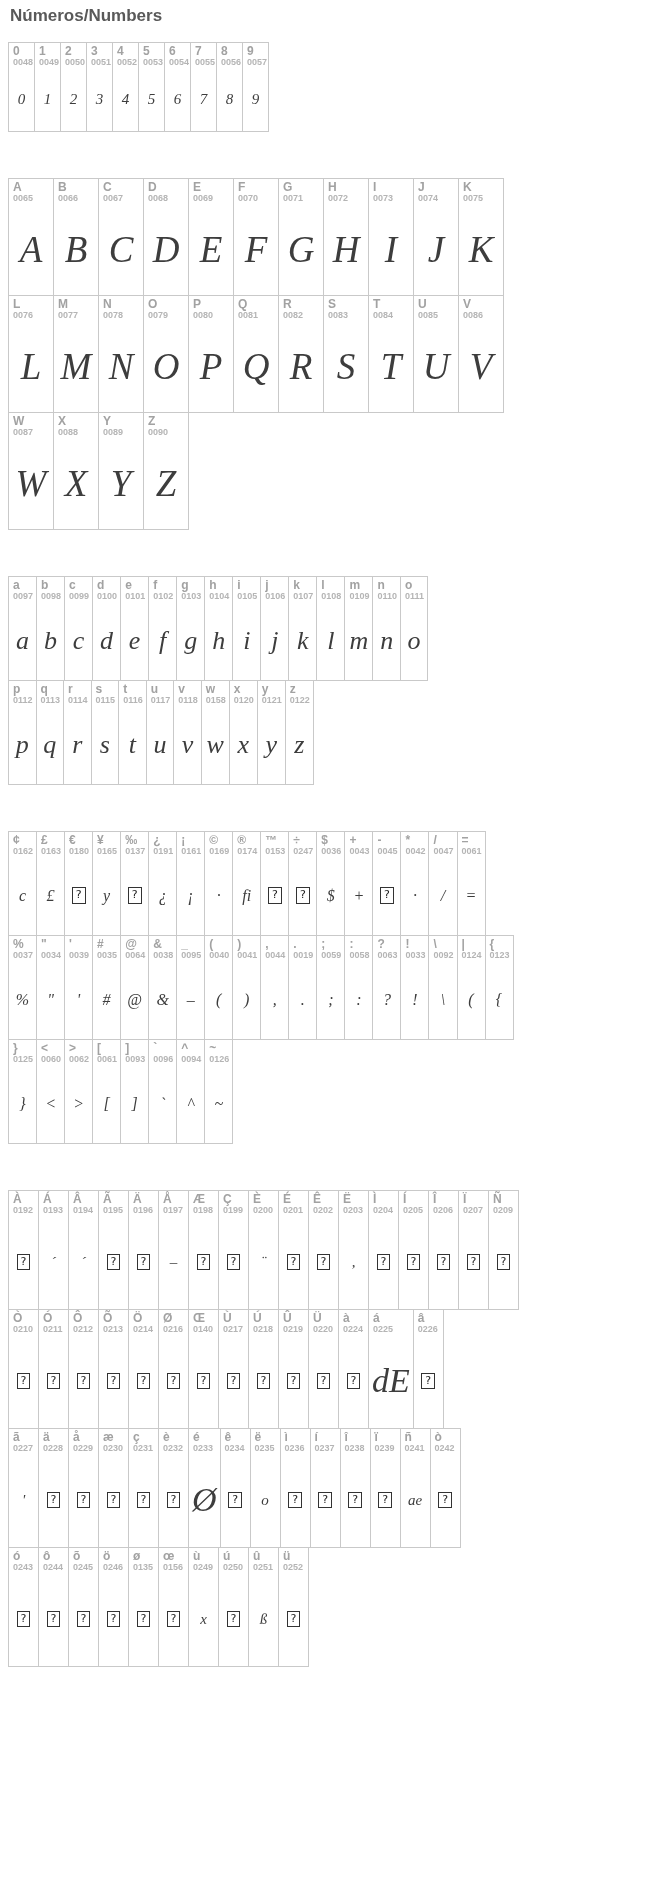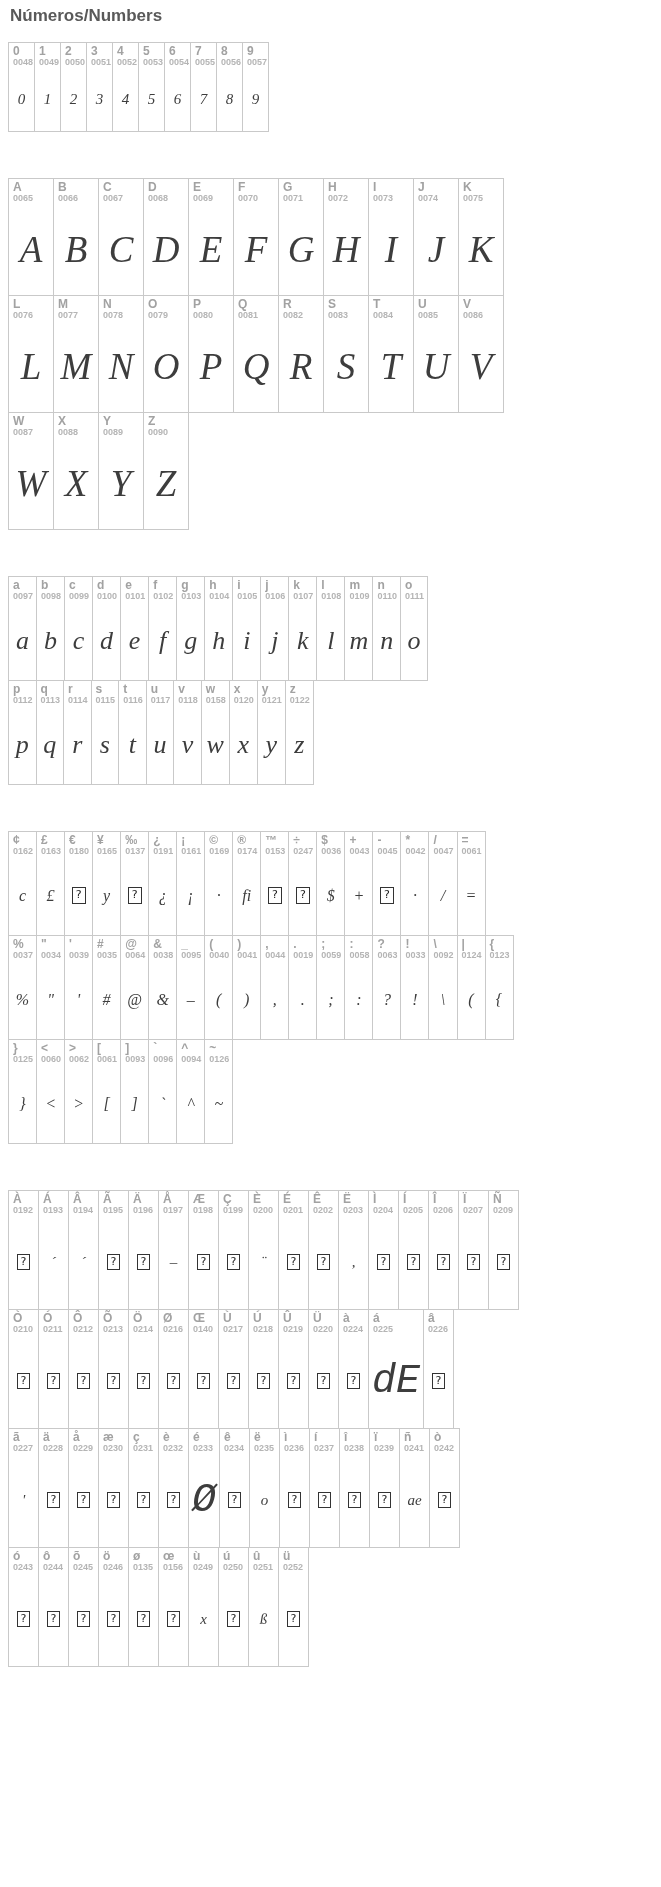--- a/index.html
+++ b/index.html
@@ -66,21 +66,21 @@
   .numbers  .cell{width:27px;height:90px;}
   .numbers  .glyph{font-size:15px;}
   .upcase   .cell{min-width:46px;height:118px;}
   .upcase   .glyph{font-size:37px;padding:0 4px;}
   .lowercase .cell{min-width:26px;height:105px;}
   .lowercase .glyph{font-size:26px;padding:0 3px;}
   .symbols  .cell{min-width:27px;height:105px;}
   .symbols  .glyph{font-size:16px;padding:0 3px;}
   .accents  .cell{min-width:31px;height:120px;}
   .accents  .glyph{font-size:15px;padding:0 3px;}
-  .glyph.big{font-size:40px;font-family:Liberation Mono, monospace;}
+  .glyph.big{font-size:34px;}
 </style>
 </head>
 <body>
 
 <div id="charmap">
     <div class="section">
       <div class="section-title">Números/Numbers</div>
       <div class="row numbers">
         <div class="cell">
           <div class="lbl">

